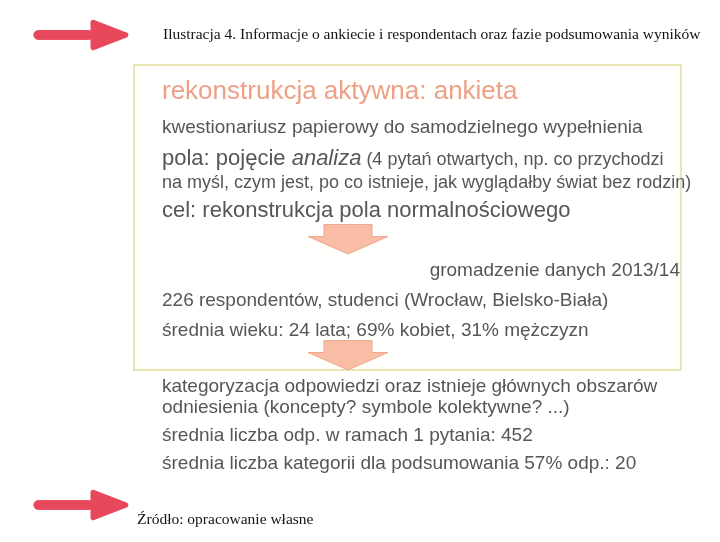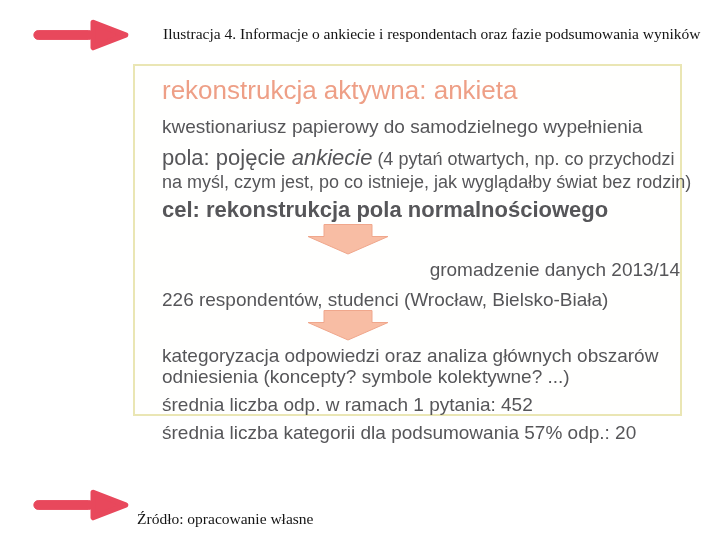--- a/index.html
+++ b/index.html
@@ -26,39 +26,39 @@
 
   
   .red-arrow { position: absolute; width: 107px; height: 36px; }
   .red-arrow.top    { left: 28px; top: 17px; }
   .red-arrow.bottom { left: 28px; top: 487px; }
 
   
   .figure-box {
     position: absolute;
     left: 133px; top: 64px;
-    width: 549px; height: 352px;
+    width: 549px; height: 307px;
     box-sizing: border-box;
     border: 2px solid #eae6b4;
     background: #fffffe;
     padding: 10px 0 0 27px;
   }
   .fig-title {
     margin: 0;
     font-size: 26px; line-height: 28px;
     color: #ee9f86;
     white-space: nowrap;
   }
   .line { color: #565659; white-space: nowrap; }
   .b19 { font-size: 19px; line-height: 21px; }
   .temat-l1 { font-size: 18px; line-height: 25px; }
   .temat-l1 .bg { font-size: 22px; }
   .temat-l1 .it { font-style: italic; }
   .temat-l2 { font-size: 18px; line-height: 21px; }
-  .cel { font-size: 22px; line-height: 25px; font-weight: bold; }
+  .cel { font-size: 22px; line-height: 25px; }
 
   .m-kwest  { margin-top: 12px; }
   .m-temat1 { margin-top: 8px; }
   .m-cel    { margin-top: 4px; }
   .m-grom   { margin-top: 4px; text-align: right; }
   .m-151    { margin-top: 9px; }
   .m-sred   { margin-top: 9px; }
   .m-kat1   { margin-top: 4px; }
   .m-odp    { margin-top: 7px; }
   .m-katg   { margin-top: 7px; }
@@ -84,37 +84,38 @@
   </svg>
 
   <div class="caption top-caption">Ilustracja 4. Informacje o ankiecie i respondentach oraz fazie podsumowania wyników</div>
 
   <div class="figure-box">
 
     <div class="fig-title">rekonstrukcja aktywna: ankieta</div>
 
     <div class="line b19 m-kwest">kwestionariusz papierowy do samodzielnego wypełnienia</div>
 
-    <div class="line temat-l1 m-temat1"><span class="bg">pola: pojęcie </span><span class="bg it">ankiecie</span><span> (4 pytań otwartych, np. co przychodzi</span></div>
+    <div class="line temat-l1 m-temat1"><span class="bg">pola: pojęcie </span><span class="bg it">analiza</span><span> (4 pytań otwartych, np. co przychodzi</span></div>
     <div class="line temat-l2">na myśl, czym jest, po co istnieje, jak wyglądałby świat bez rodzin)</div>
 
     <div class="line cel m-cel">cel: rekonstrukcja pola normalnościowego</div>
 
     <svg class="arrow-down" viewBox="0 0 82 31" aria-hidden="true">
       <path class="peach-fill" d="M17 0.5 H65 V12.5 H81 L41 30 L1 12.5 H17 Z"></path>
     </svg>
 
     <div class="line b19 m-grom">gromadzenie danych 2013/14</div>
     <div class="line b19 m-151">226 respondentów, studenci (Wrocław, Bielsko-Biała)</div>
+    <div class="line b19 m-sred">średnia wieku: 24 lata; 69% kobiet, 31% mężczyzn</div>
 
     <svg class="arrow-down second" viewBox="0 0 82 31" aria-hidden="true">
       <path class="peach-fill" d="M17 0.5 H65 V12.5 H81 L41 30 L1 12.5 H17 Z"></path>
     </svg>
 
-    <div class="line b19 m-kat1">kategoryzacja odpowiedzi oraz analiza głównych obszarów</div>
+    <div class="line b19 m-kat1">kategoryzacja odpowiedzi oraz istnieje głównych obszarów</div>
     <div class="line b19">odniesienia (koncepty? symbole kolektywne? ...)</div>
     <div class="line b19 m-odp">średnia liczba odp. w ramach 1 pytania: 452</div>
     <div class="line b19 m-katg">średnia liczba kategorii dla podsumowania 57% odp.: 20</div>
 
   </div>
 
   <svg class="red-arrow bottom" viewBox="0 0 108 40" aria-hidden="true">
     <rect class="red-fill" x="1" y="15" width="66" height="10" rx="5"></rect>
     <path class="red-fill" d="M67 6 L103 20 L67 34 Z" stroke-width="6" stroke-linejoin="round"></path>
   </svg>

